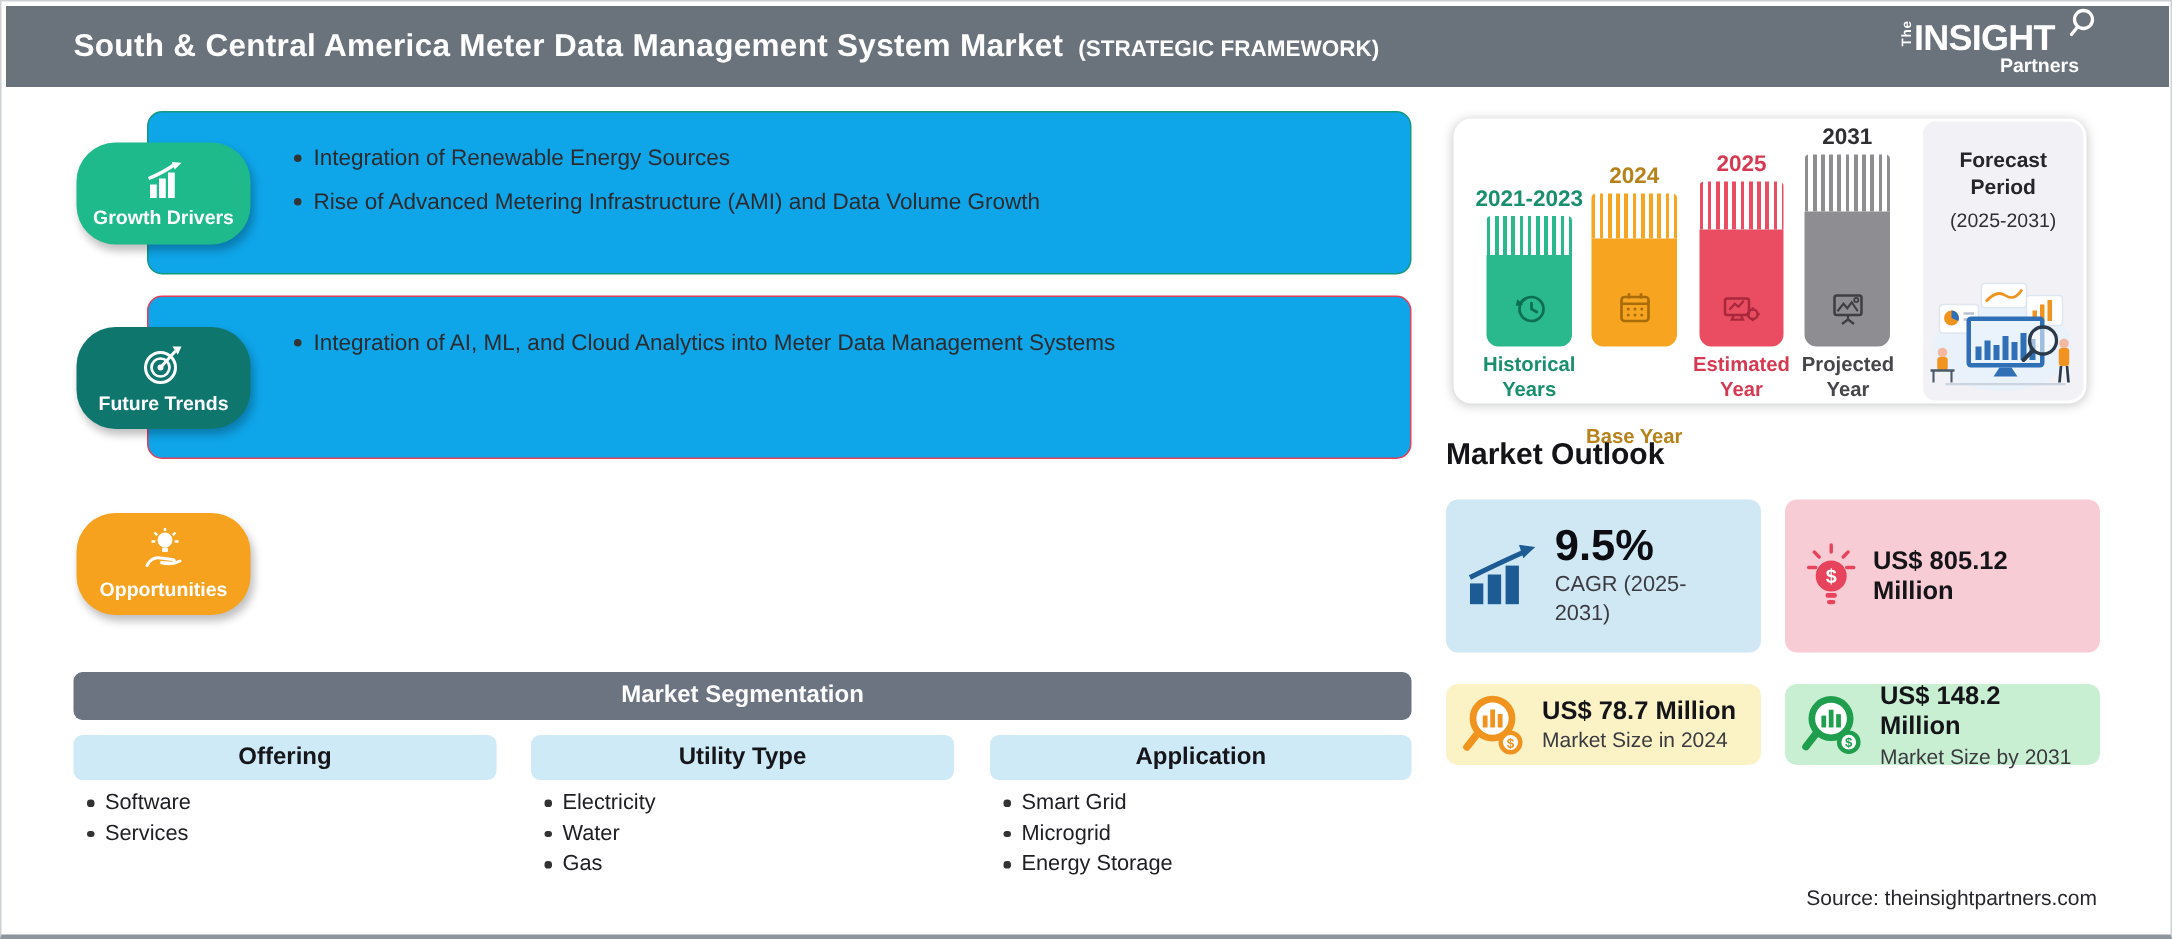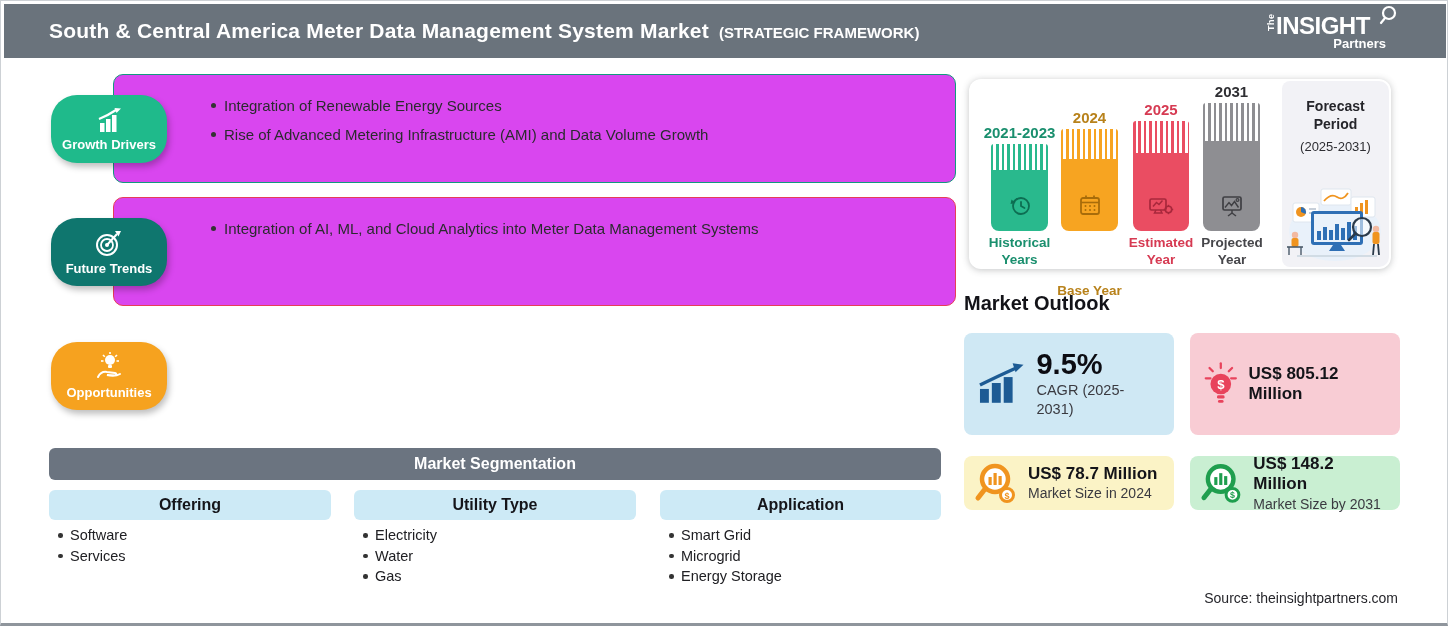--- a/index.html
+++ b/index.html
@@ -18,21 +18,21 @@
   .main-title { font-size:21px; font-weight:bold; letter-spacing:.2px; }
   .sub-title  { font-size:15px; font-weight:bold; }
   .logo { position:absolute; right:58px; top:8px; width:122px; color:#fff; }
   .logo-row { display:flex; align-items:center; position:relative; }
   .logo-the { font-size:9px; font-weight:bold; transform:rotate(-90deg); width:10px; letter-spacing:.5px; }
   .logo-insight { font-size:24px; font-weight:bold; letter-spacing:-.5px; }
   .logo-glass { position:absolute; right:-10px; top:-7px; }
   .logo-partners { font-size:13px; font-weight:bold; text-align:right; margin-top:-4px; margin-right:2px; }
 
   
-  .fw-box { position:absolute; left:112px; width:843px; height:109px; border-radius:10px; background:#d946ef; }
+  .fw-box { position:absolute; left:97px; width:843px; height:109px; border-radius:10px; background:#0ea5e9; }
   .fw-box-1 { top:73px;  border:1.5px solid #139a7c; }
   .fw-box-2 { top:196px; border:1.5px solid #e63e58; }
   .fw-box-3 { top:320px; height:108px; border:1.5px solid #f3ae00; }
   .fw-list { list-style:none; padding:21px 25px 0 95px; }
   .fw-list li { position:relative; padding-left:15px; font-size:15px; color:#2b2b2e; margin-bottom:9px; line-height:1.35; }
   .fw-list li::before { content:""; position:absolute; left:2px; top:7px; width:5px; height:5px; border-radius:50%; background:#333; }
 
   .badge {
     position:absolute; left:50px; width:116px; height:68px; border-radius:26px;
     display:flex; flex-direction:column; align-items:center; justify-content:center;

